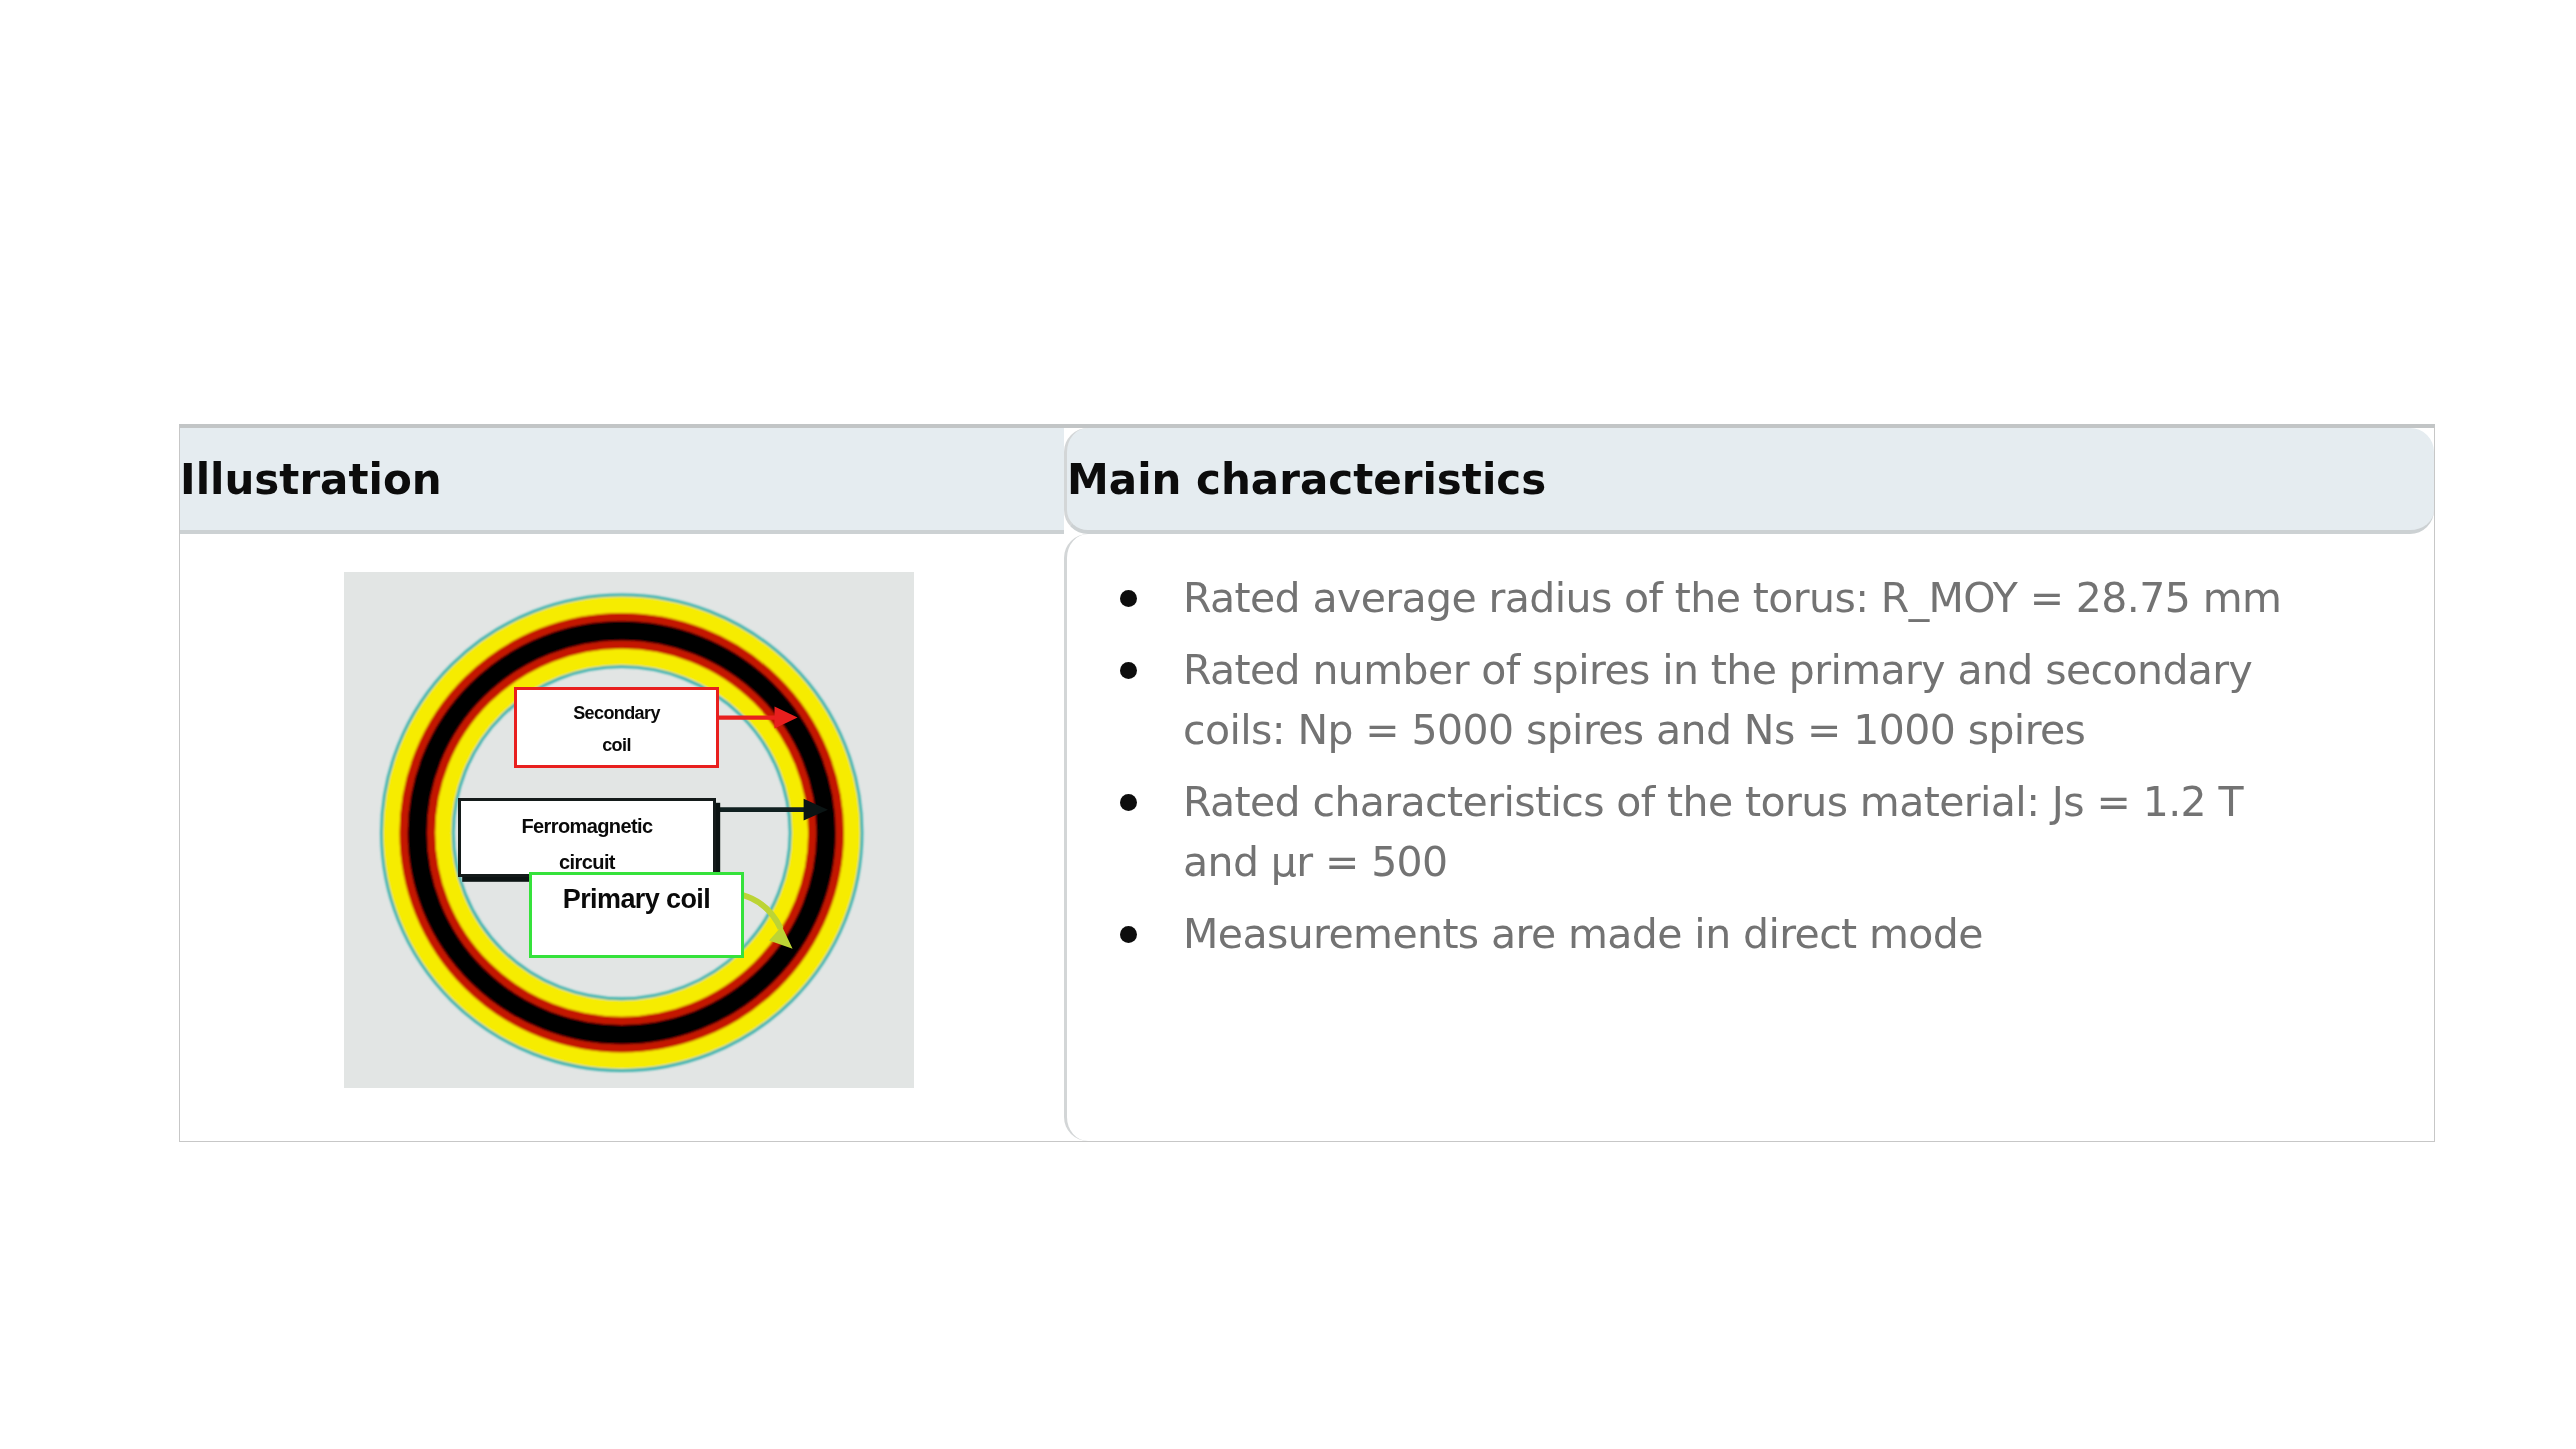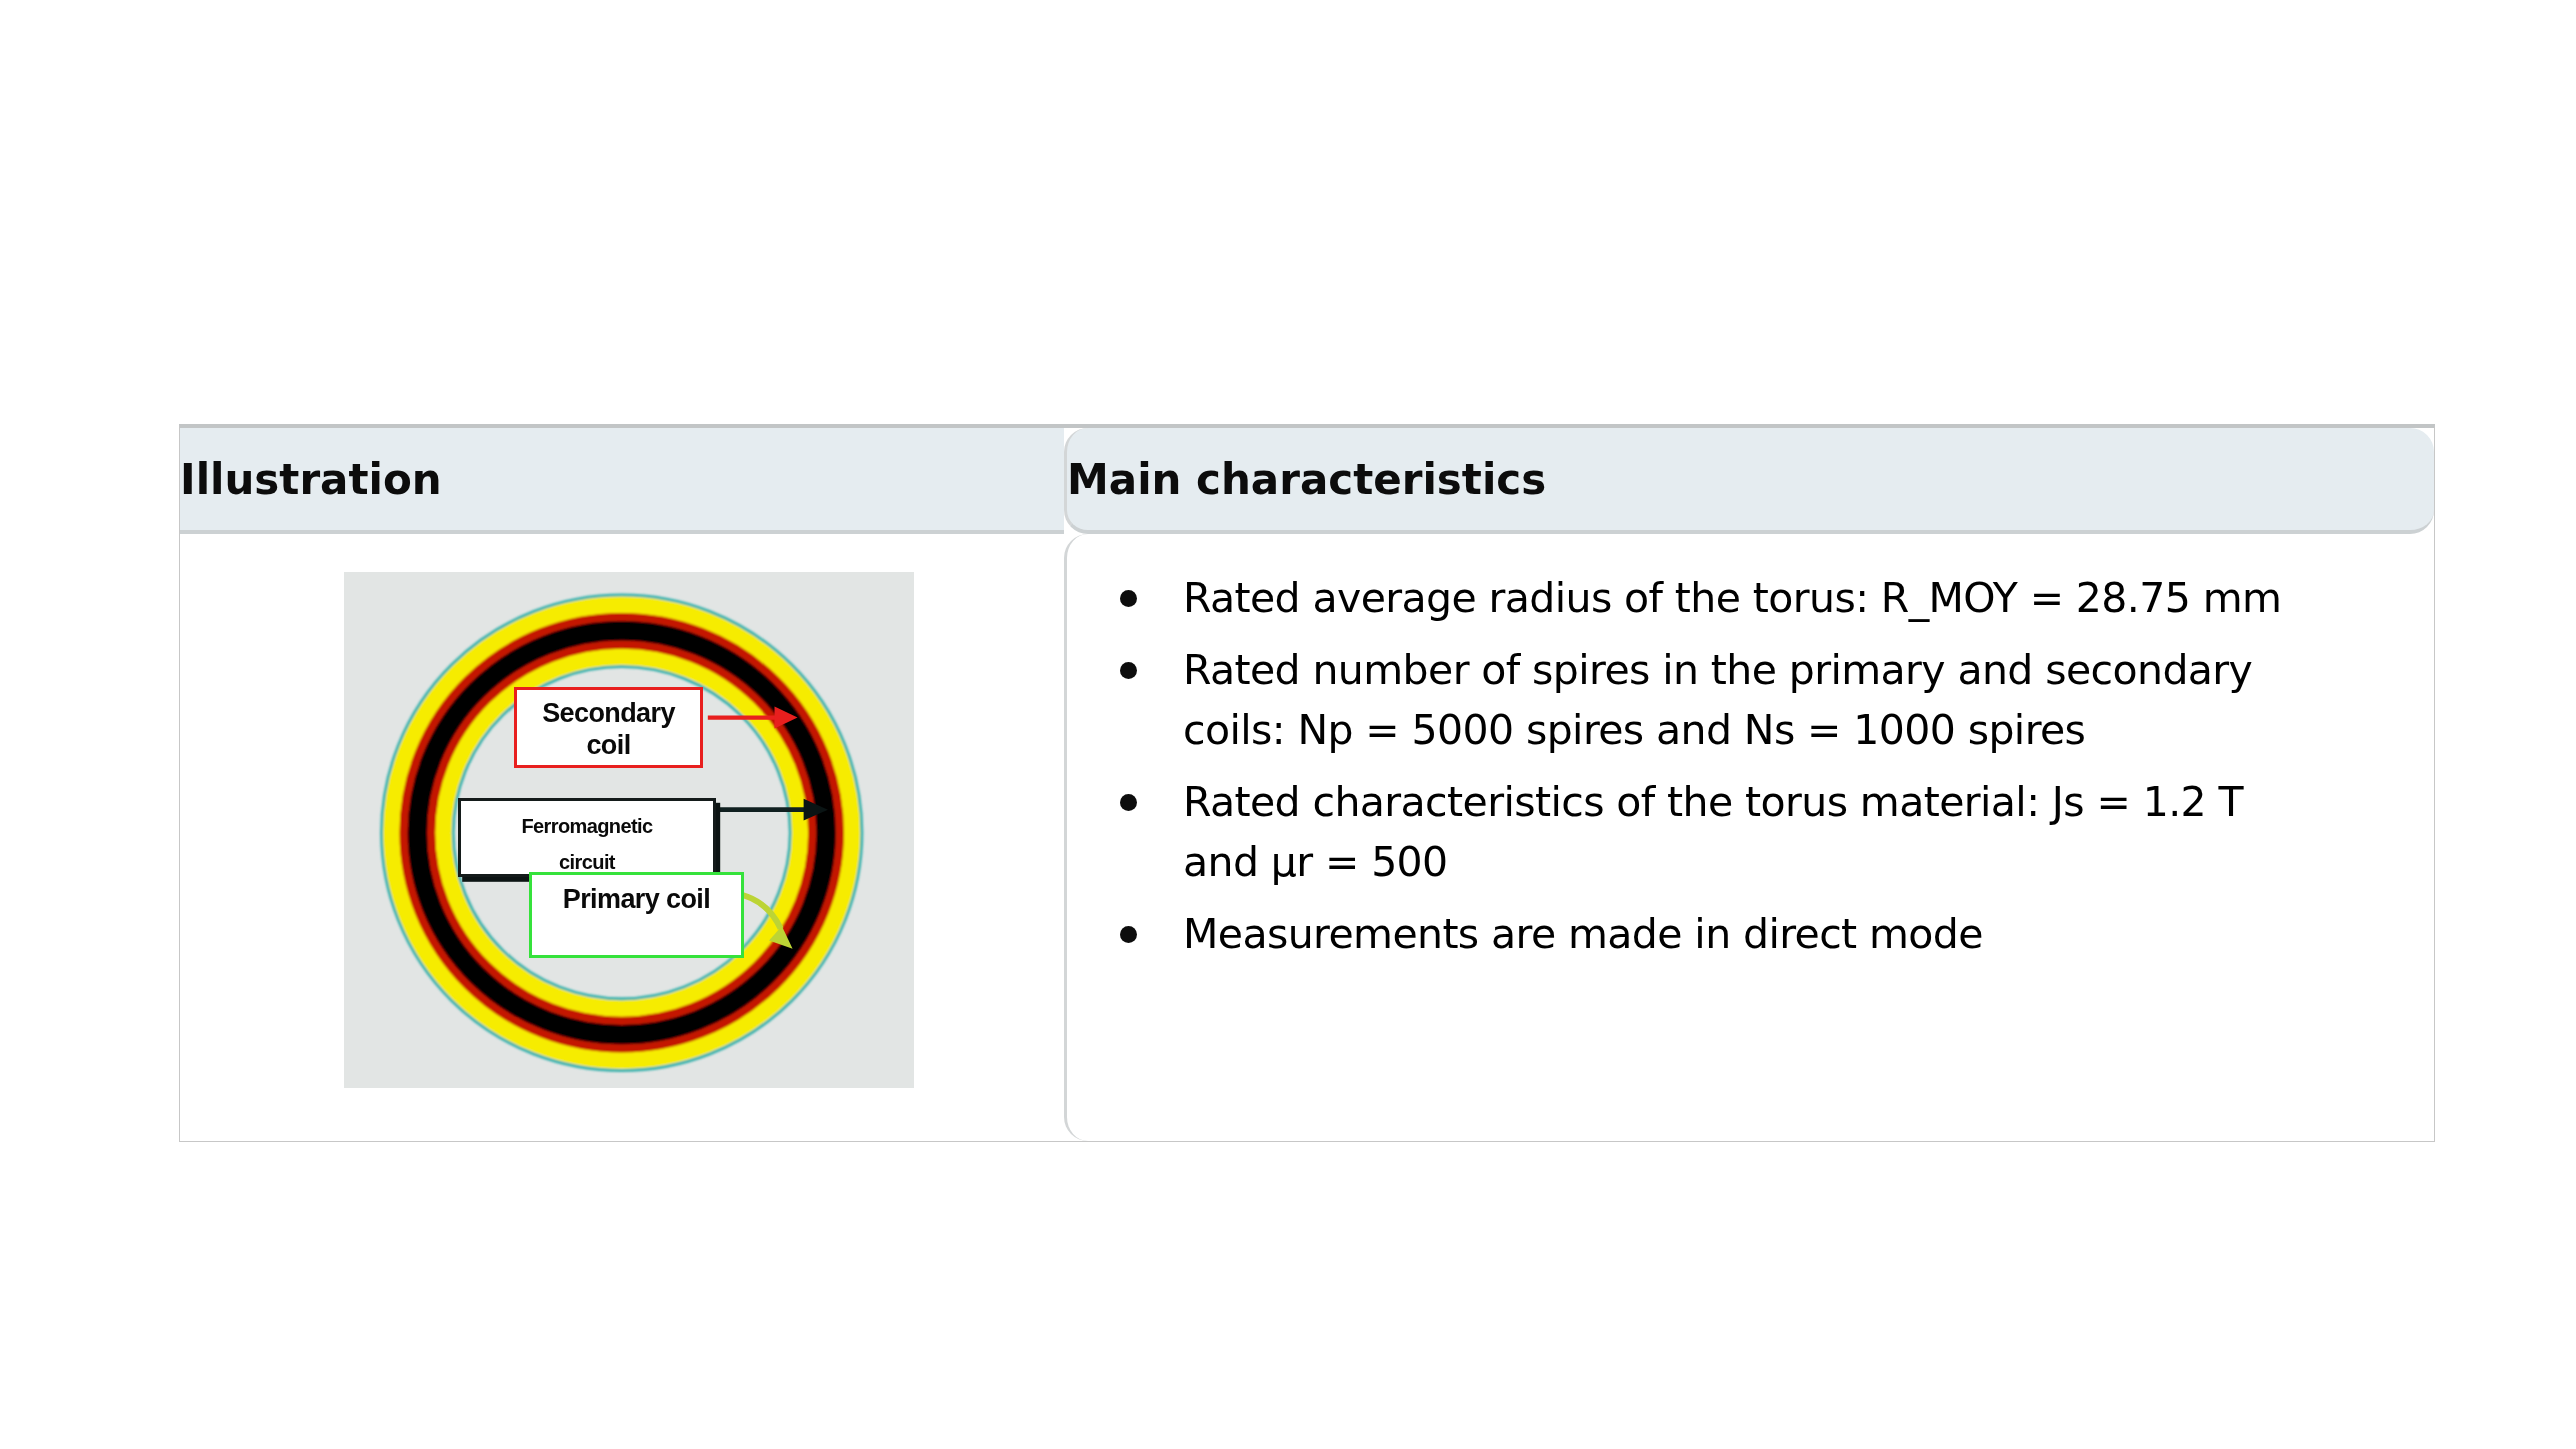--- a/index.html
+++ b/index.html
@@ -32,21 +32,21 @@
   .col-right { border-left:3px solid #d3d6d7;border-radius:24px; }
   .td-left  { position:relative; background:#ffffff; }
   .td-right { background:#ffffff; padding:34px 24px 0 52px; }
 
   
   ul.chars { list-style:none; }
   ul.chars li {
     position:relative;
     padding-left:64px;
     font-size:41px; line-height:60px; letter-spacing:-0.6px;
-    color:#000000;
+    color:#737373;
     white-space:pre;
     margin-bottom:12px;
   }
   ul.chars li::before {
     content:"";
     position:absolute; left:1.2px; top:22px;
     width:17px; height:17px; border-radius:50%;
     background:#0d0d0d;
   }
 
@@ -60,23 +60,23 @@
   .label-box {
     position:absolute;
     background:#ffffff;
     text-align:center;
     font-family:"Liberation Sans", sans-serif;
     font-weight:bold; color:#0a0a0a;
     white-space:pre-line;
     transform-origin:center;
   }
   .label-secondary {
-    left:170px; top:115px; width:189px; height:81px;
+    left:170px; top:115px; width:205px; height:81px;
     border:3px solid #e81f1e;
-    font-size:27px; line-height:32px; padding-top:7.3px;
+    font-size:18px; line-height:32px; padding-top:7.3px;
     letter-spacing:-0.6px;
   }
   .label-ferro {
     left:114px; top:226px; width:258px; height:79px;
     border:3px solid #141b1a;
     box-shadow:4.2px 4.8px 0 #0c1413;
     font-size:20px; line-height:36px; padding-top:6.7px;
     letter-spacing:-0.6px;
   }
   .label-primary {

